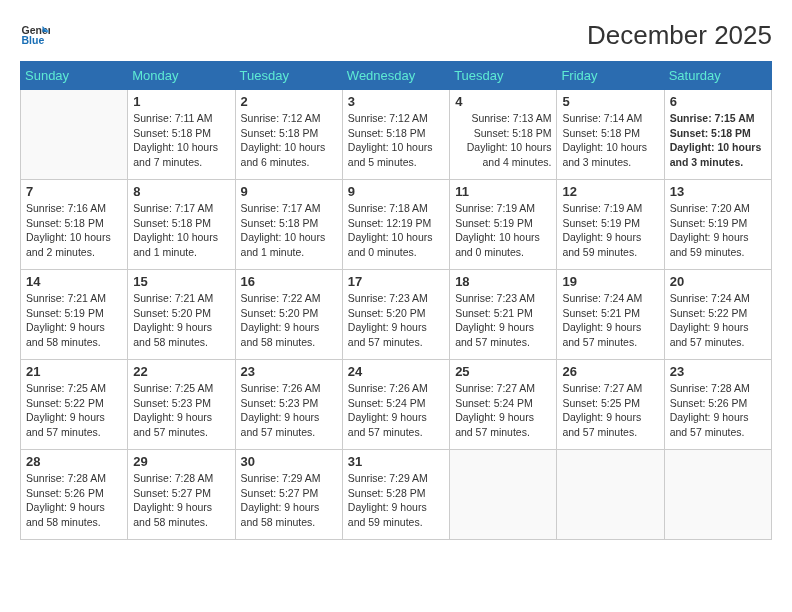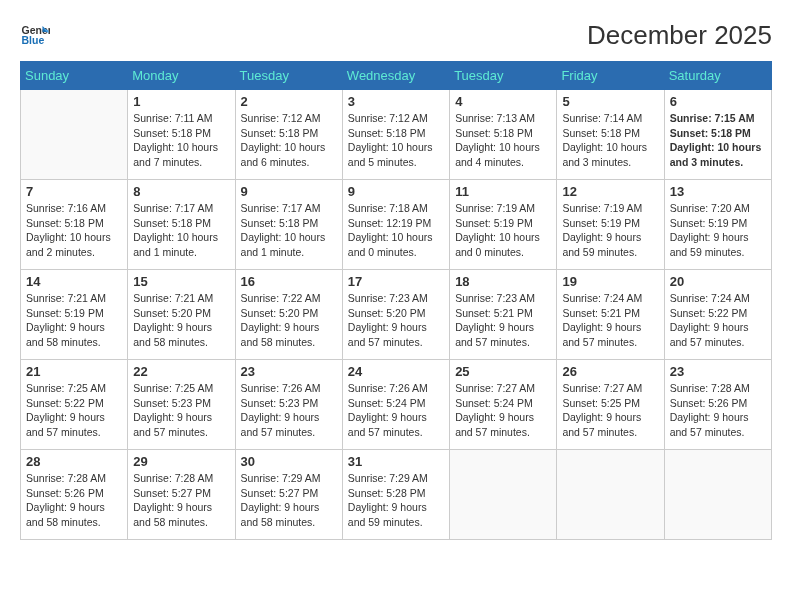--- a/index.html
+++ b/index.html
@@ -122,21 +122,21 @@
         </td>
         <td>
           <div class="day-number">3</div>
           <div class="day-info" style="white-space: pre-line;">Sunrise: 7:12 AM
 Sunset: 5:18 PM
 Daylight: 10 hours
 and 5 minutes.</div>
         </td>
         <td>
           <div class="day-number">4</div>
-          <div class="day-info" style="white-space: pre-line;">Sunrise: 7:13 AM
+          <div class="day-info" style="white-space: pre-line; text-align: right;">Sunrise: 7:13 AM
 Sunset: 5:18 PM
 Daylight: 10 hours
 and 4 minutes.</div>
         </td>
         <td>
           <div class="day-number">5</div>
           <div class="day-info" style="white-space: pre-line;">Sunrise: 7:14 AM
 Sunset: 5:18 PM
 Daylight: 10 hours
 and 3 minutes.</div>

